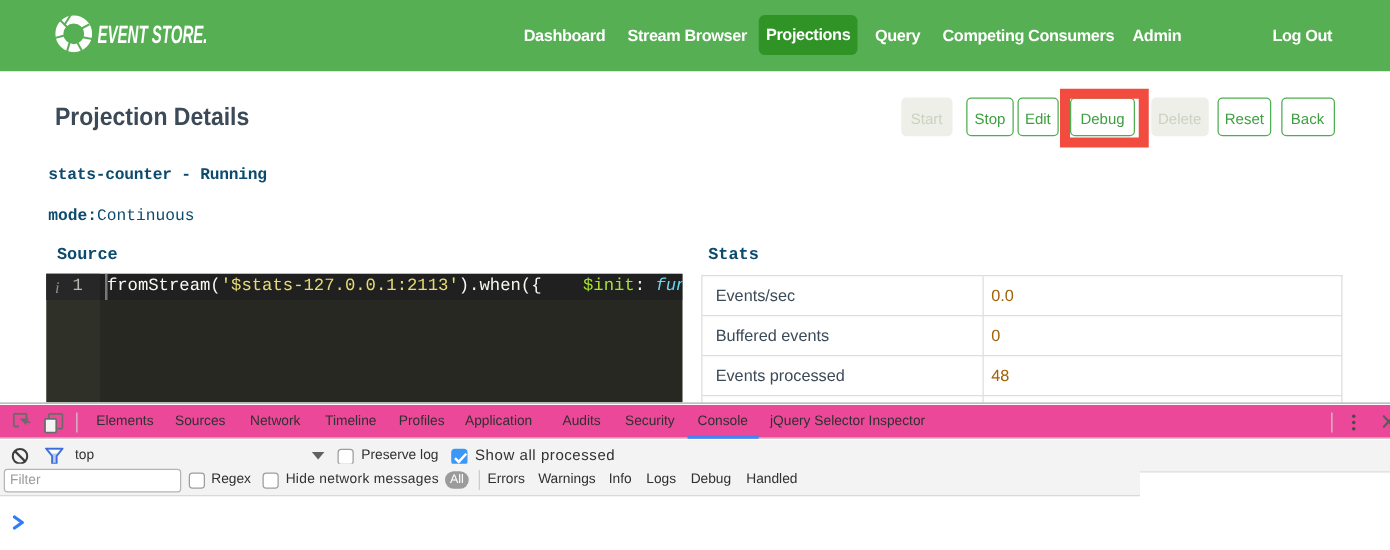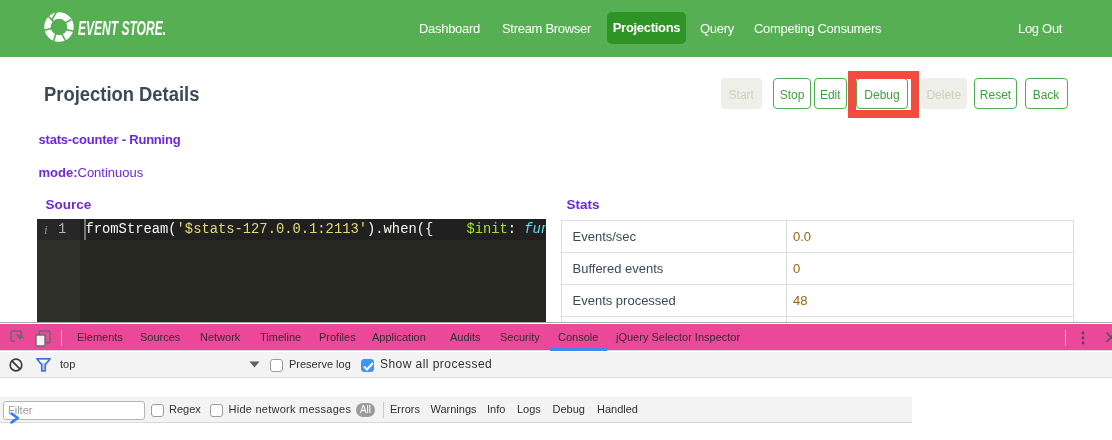--- a/index.html
+++ b/index.html
@@ -4,38 +4,38 @@
 <style>
 * { margin:0; padding:0; box-sizing:border-box; }
 html,body { width:1112px; height:440px; overflow:hidden; background:#fff;
   font-family:"Liberation Sans", sans-serif; }
 #page { position:relative; width:1112px; height:440px; }
 .abs { position:absolute; }
 
 
 #hdr { position:absolute; left:0; top:0; width:1112px; height:57px; background:#56af53; }
 .nav { position:absolute; top:0; height:57px; line-height:57px; color:#fff;
-  font-size:13px; font-weight:normal; letter-spacing:-0.3px; white-space:nowrap; }
+  font-size:13px; font-weight:bold; letter-spacing:-0.3px; white-space:nowrap; }
 #pill { position:absolute; left:607px; top:12px; width:79px; height:32px;
   background:#2f9326; border-radius:5px; }
 #pill span { position:absolute; left:0; width:79px; text-align:center; top:0; height:32px;
   line-height:32px; color:#fff; font-size:13px; font-weight:bold; letter-spacing:-0.3px; }
 
 
 .btn { position:absolute; top:77.5px; height:31.5px; background:#fff;
   border:1px solid #4fad51; border-radius:4px; color:#3d9f3f; font-size:12px;
   font-family:"Liberation Sans",sans-serif; text-align:center; line-height:32.5px; }
 .btn.dis { background:#edefe8; border-color:#edefe8; color:#cbd2c1; }
 #redbox { position:absolute; left:848px; top:70.5px; width:71px; height:47.5px;
   border:8px solid #f24b40; }
 
 
 h1 { position:absolute; left:44px; top:82.5px; font-size:20px; font-weight:bold;
   color:#3c4a57; transform:scaleX(0.92); transform-origin:0 0; white-space:nowrap; }
-.lbl { position:absolute; color:#6d28d9; font-size:13px; white-space:nowrap; }
+.lbl { position:absolute; color:#0c4a6e; font-size:13px; white-space:nowrap;font-family:Liberation Mono, monospace; }
 
 
 #ed { position:absolute; left:37px; top:219px; width:509px; height:103px;
   font-family:"Liberation Mono",monospace; font-size:13.8px; line-height:21px; }
 #ed .gut { position:absolute; left:0; top:0; width:43px; height:103px; background:#2F3129; }
 #ed .gutline1 { position:absolute; left:0; top:0; width:43px; height:21px; background:#272727;
   color:#8F908A; }
 #ed .code { position:absolute; left:43px; top:0; width:466px; height:103px; background:#272822; overflow:hidden; }
 #ed .codeline1 { position:absolute; left:0; top:0; width:466px; height:21px; background:#202020; }
 #ed .src { position:absolute; left:5.5px; top:0; height:21px; line-height:21px;
@@ -51,21 +51,21 @@
 #stats-table .c2 { position:absolute; left:231px; top:0; line-height:31px; font-size:13px; color:#a16207; }
 #stats-table .vdiv { position:absolute; left:224px; top:0; width:1px; height:103px; background:#ddd; }
 
 
 #dt { position:absolute; left:0; top:322px; width:1112px; height:118px; background:#fff;
   border-top:1px solid #a9a9a9; font-size:11px; color:#303030; }
 #dt .bar1 { position:absolute; left:0; top:1px; width:1112px; height:27px; background:#ec4899;
   border-bottom:1px solid #d9d9d9; }
 #dt .bar2 { position:absolute; left:0; top:29px; width:1112px; height:26px; background:#f3f3f3;
   border-bottom:1px solid #dfdfdf; }
-#dt .bar3 { position:absolute; left:0; top:74px; width:912px; height:26px; background:#f3f3f3;
+#dt .bar3 { position:absolute; left:0; top:48px; width:912px; height:26px; background:#f3f3f3;
   border-bottom:1px solid #d9d9d9; }
 #dt .t { position:absolute; top:0; height:27px; line-height:26px; white-space:nowrap; }
 #dt .t2 { position:absolute; top:0; height:26px; line-height:25px; white-space:nowrap; }
 .vsep { position:absolute; width:1px; background:#ccc; }
 #consoleuline { position:absolute; left:550px; top:24px; width:57px; height:3px; background:#4285f4; }
 .cb { position:absolute; width:13px; height:13px; border:1px solid #9d9d9d; border-radius:3px;
   background:#fff; }
 .cb.on { background:#3b97f7; border-color:#3b97f7; }
 .cb.on svg { position:absolute; left:1px; top:2px; }
 #filterinput { position:absolute; left:3px; top:4px; width:142px; height:19px; background:#fff;
@@ -94,20 +94,21 @@
     <svg class="abs" style="left:78px;top:0" width="100" height="57" viewBox="0 0 100 57">
       <text x="0" y="34.5" textLength="88" lengthAdjust="spacingAndGlyphs" font-family="Liberation Sans, sans-serif" font-size="20" font-weight="bold" font-style="italic" fill="#ffffff">EVENT STORE.</text>
     </svg>
     <div class="nav" style="left:419px">Dashboard</div>
     <div class="nav" style="left:502px">Stream Browser</div>
     <div id="pill">
         <span>Projections</span>
       </div>
     <div class="nav" style="left:700px">Query</div>
     <div class="nav" style="left:754px">Competing Consumers</div>
+    <div class="nav" style="left:906px">Admin</div>
     <div class="nav" style="left:1018px">Log Out</div>
   </div>
 
   <h1>Projection Details</h1>
   <div class="btn dis" style="left:721px;width:40.5px">Start</div>
   <div class="btn" style="left:773px;width:38px">Stop</div>
   <div class="btn" style="left:813.5px;width:33.5px">Edit</div>
   <div class="btn" style="left:856px;width:52px">Debug</div>
   <div class="btn dis" style="left:921px;width:45.5px">Delete</div>
   <div class="btn" style="left:974px;width:43px">Reset</div>

